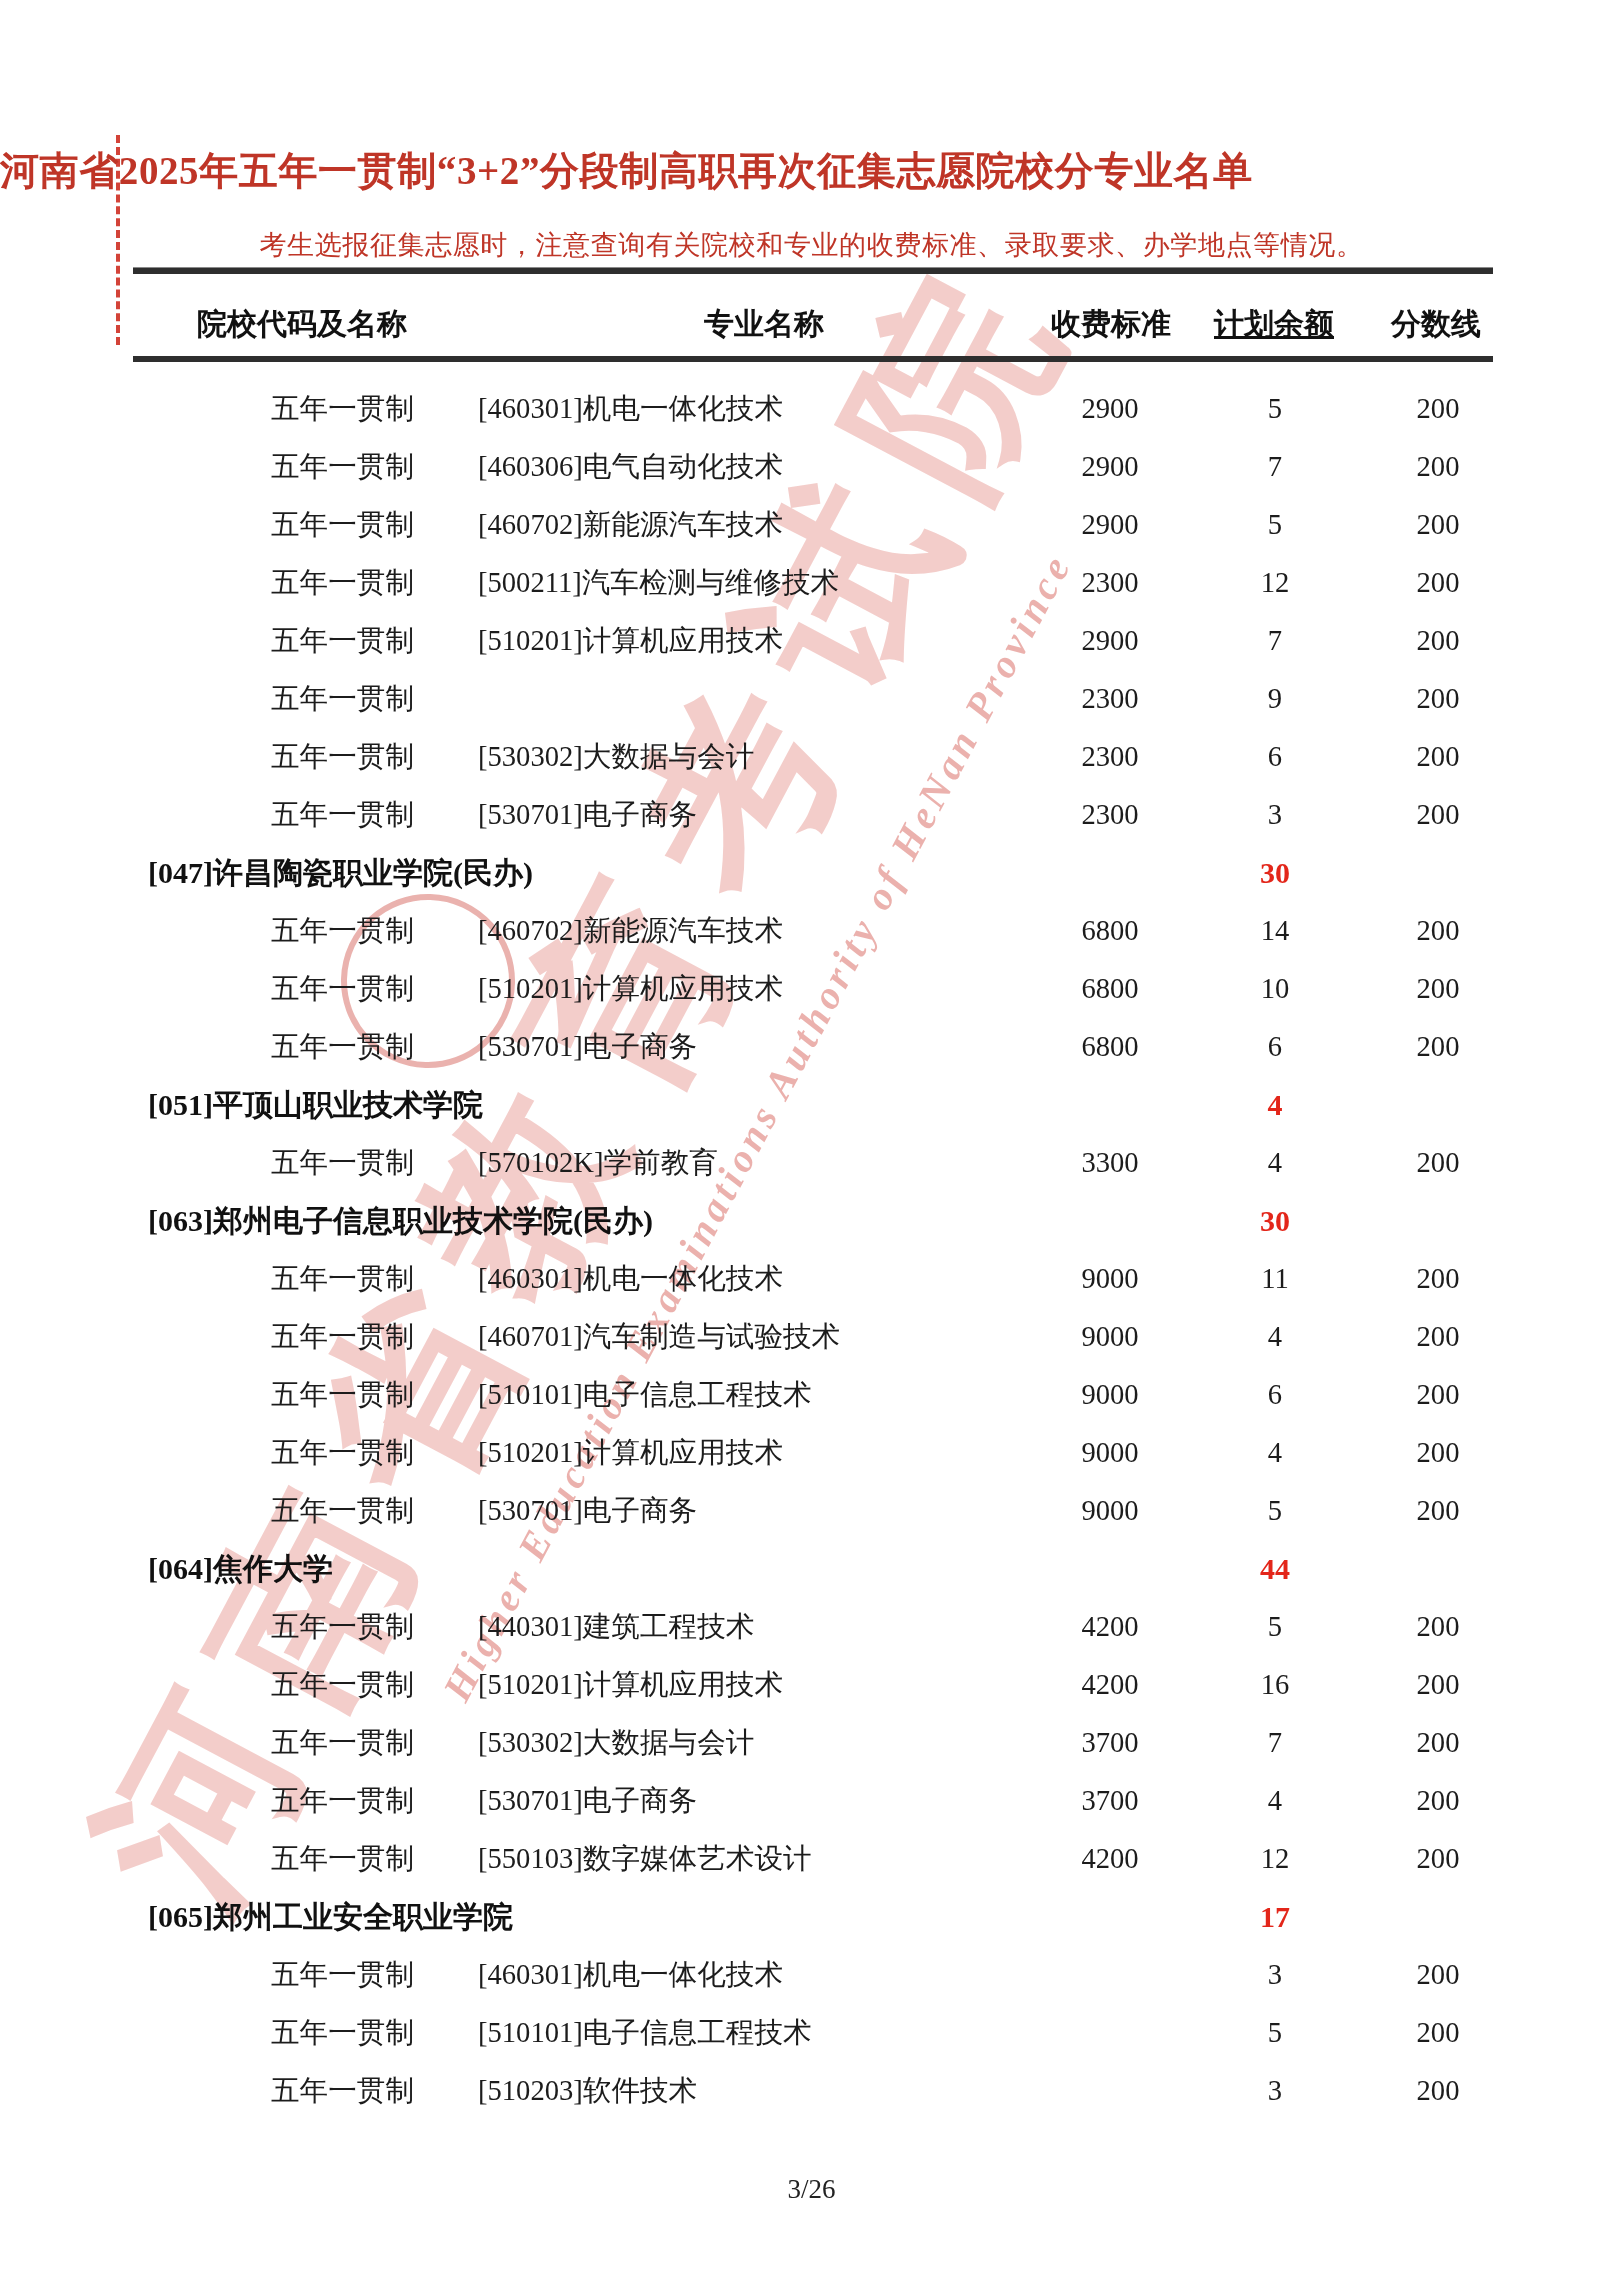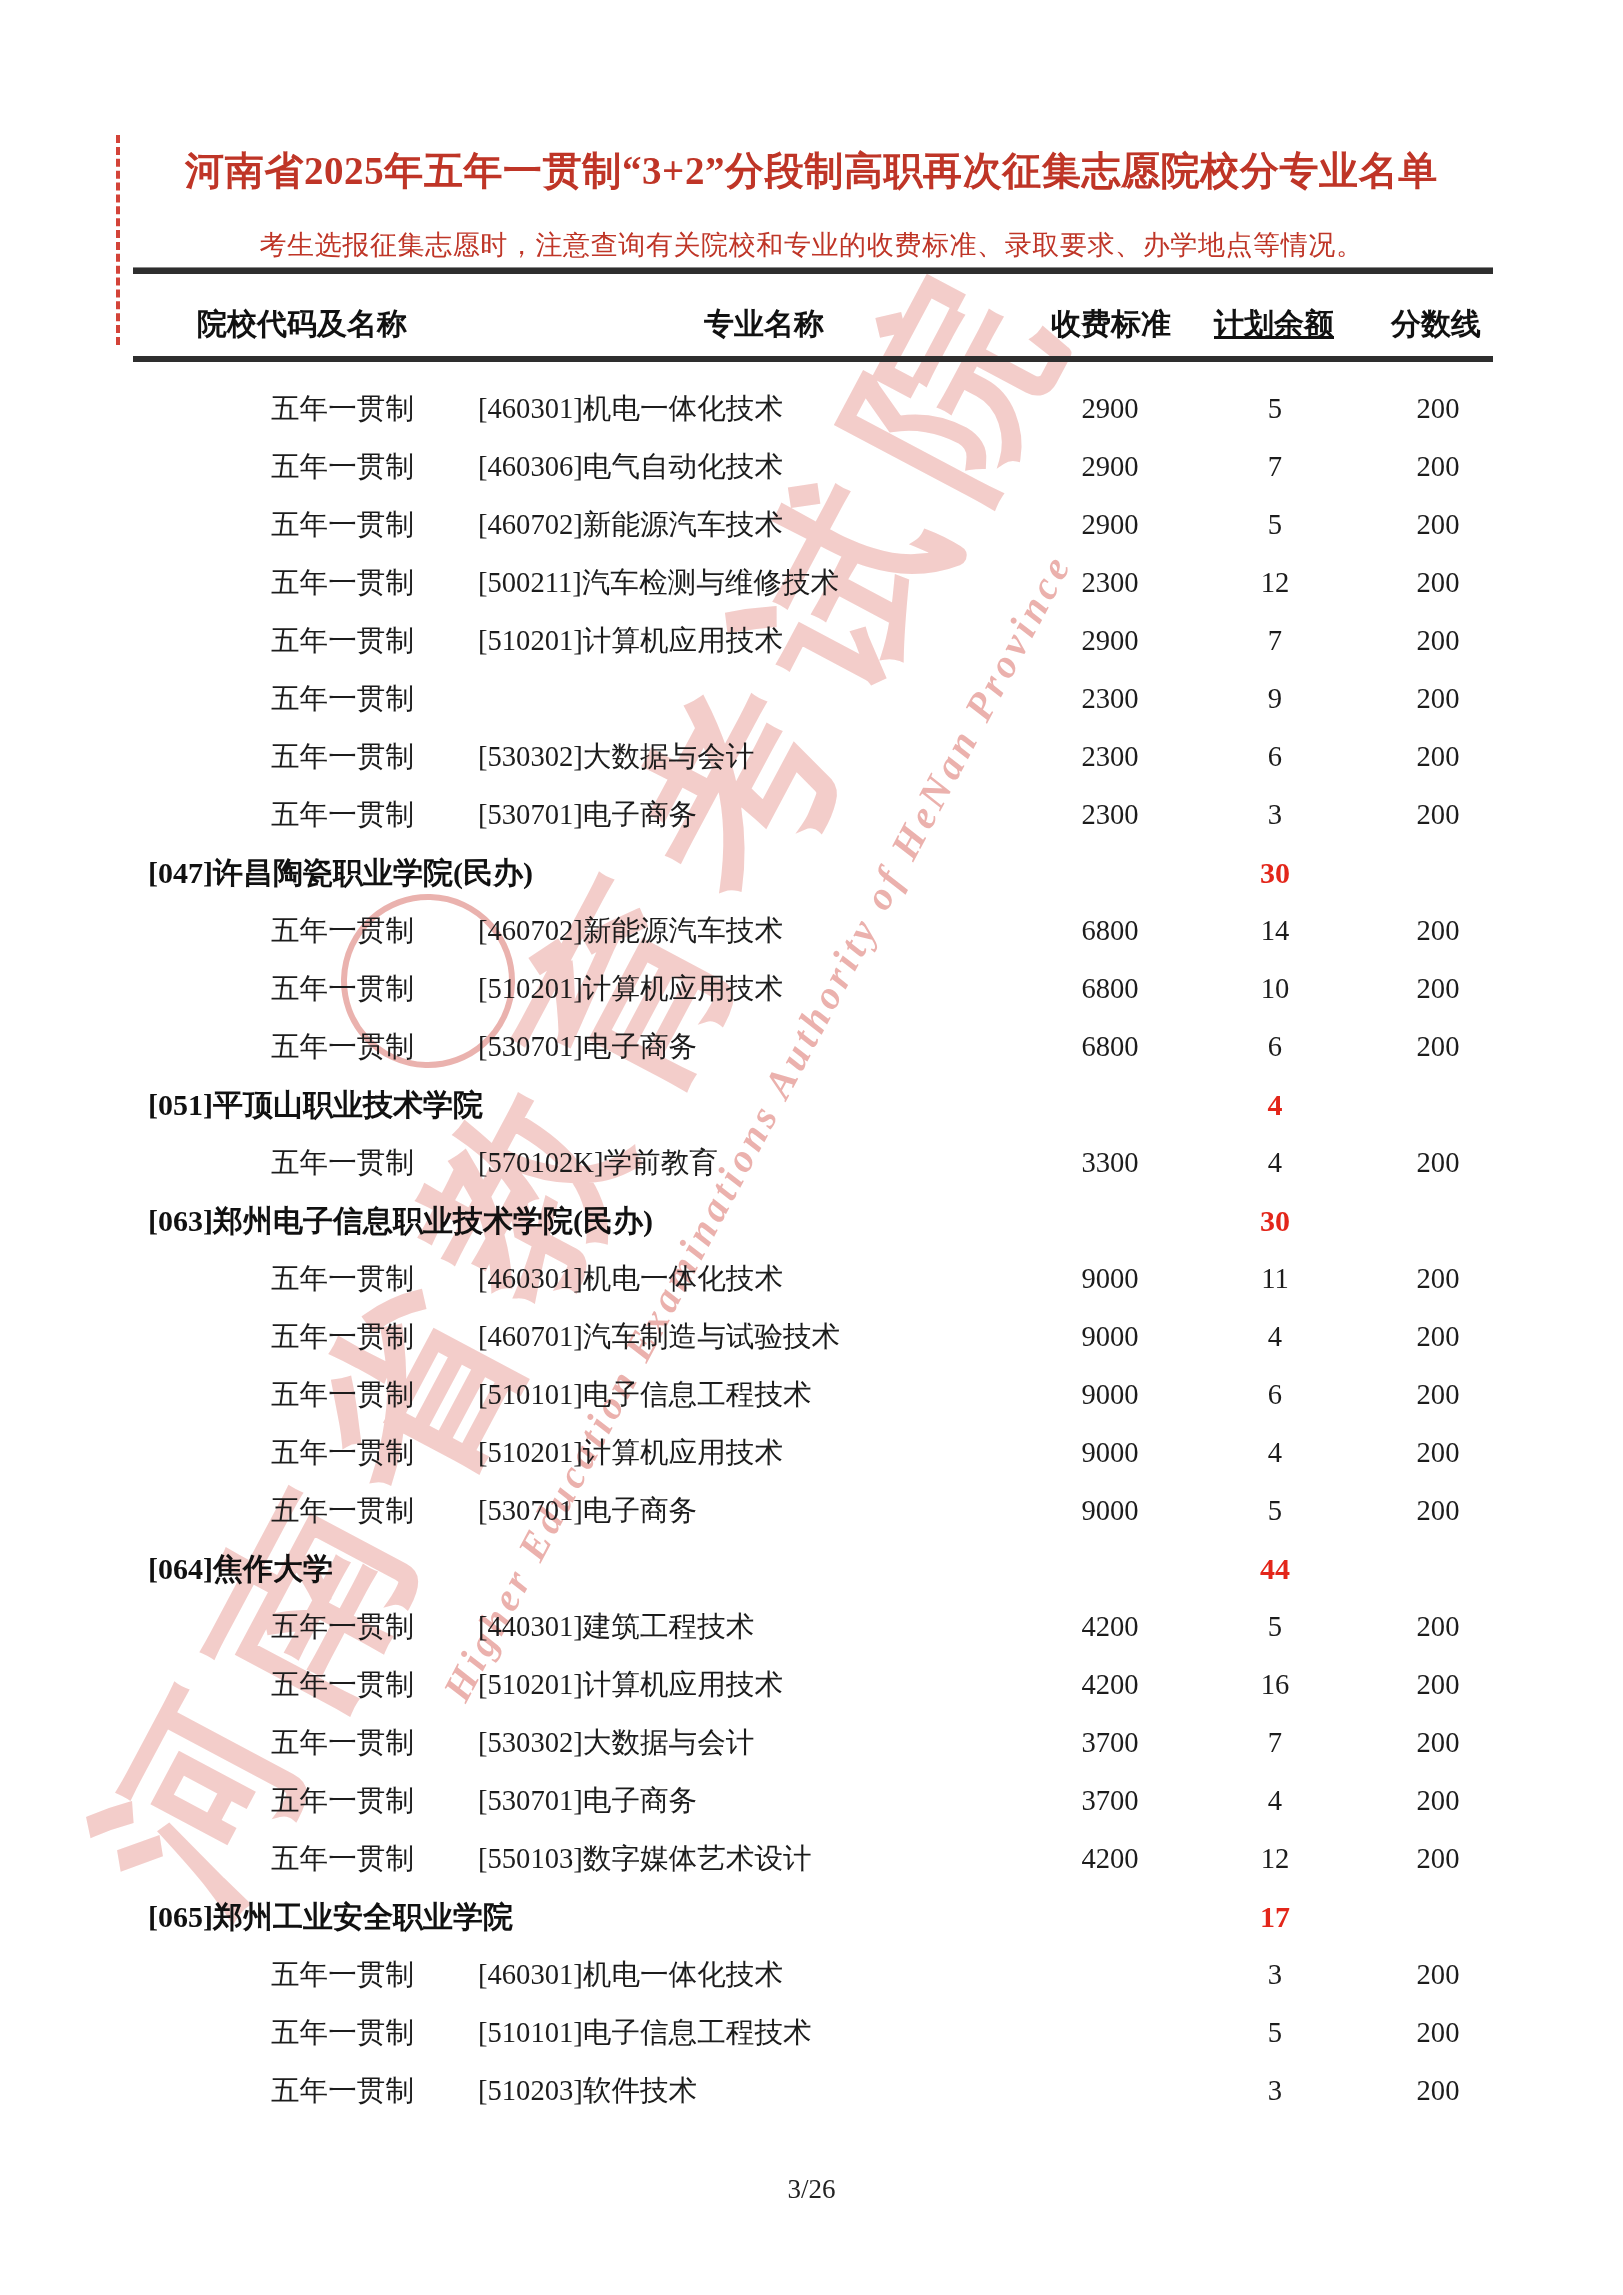--- a/index.html
+++ b/index.html
@@ -36,21 +36,21 @@
     border-radius:50%;
     z-index:1;pointer-events:none;
   }
   .margin-dashes{
     position:absolute;left:116px;top:135px;height:210px;width:0;
     border-left:4.5px dashed #cf2f23;opacity:.9;z-index:2;
   }
   
   .title{
     position:absolute;left:0;right:0;top:144px;
-    text-align:center;font-size:39px;font-weight:bold;letter-spacing:0.6px;
+    font-size:39px;font-weight:bold;letter-spacing:0.6px;
     z-index:3;
   }
   .subtitle{
     position:absolute;left:0;right:0;top:227px;
     text-align:center;font-size:27px;letter-spacing:0.6px;
     z-index:3;
   }
   
   .rule{
     position:absolute;left:133px;width:1360px;height:5.8px;

